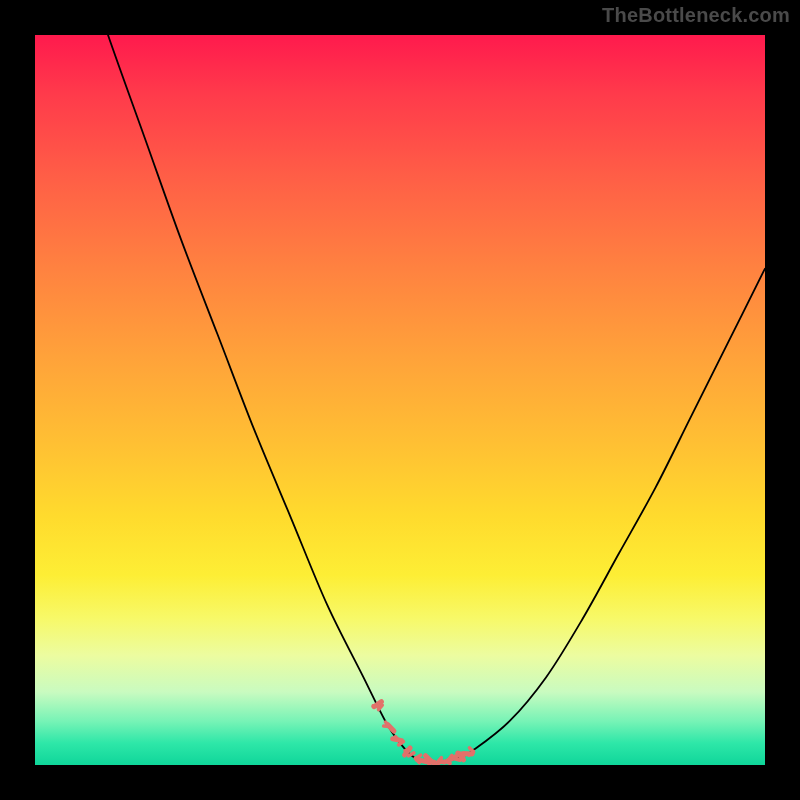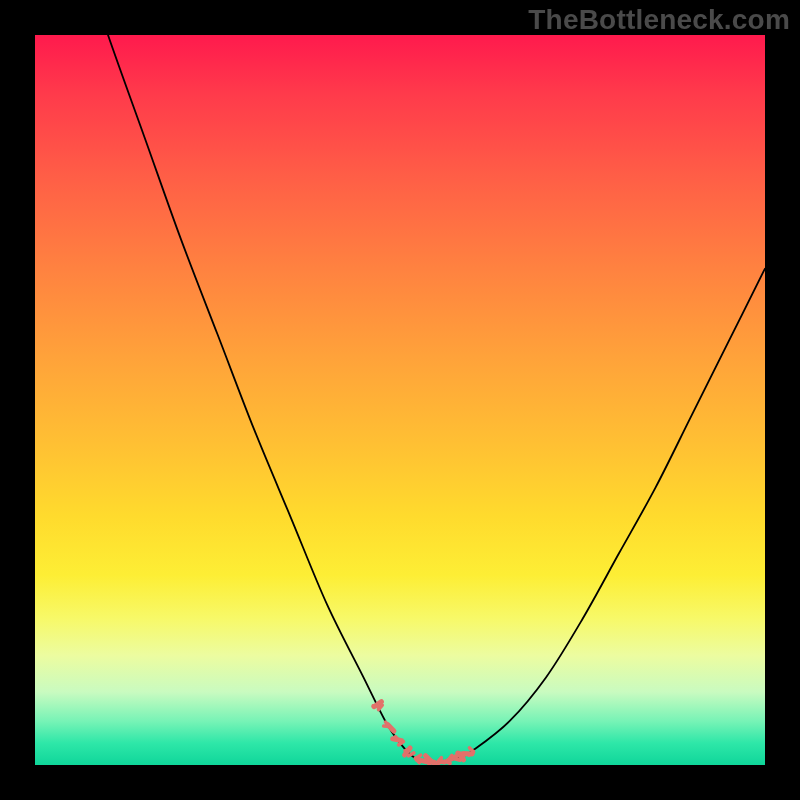--- a/index.html
+++ b/index.html
@@ -17,21 +17,21 @@
     top: 0;
     width: 800px;
     height: 800px;
     background: #000;
   }
   .watermark {
     position: absolute;
     top: 4px;
     right: 10px;
     color: #4a4a4a;
-    font-size: 28px;
+    font-size: 20px;
     font-weight: 600;
     letter-spacing: 0.2px;
     z-index: 30;
   }
   .plot {
     position: absolute;
     left: 35px;
     top: 35px;
     width: 730px;
     height: 730px;

